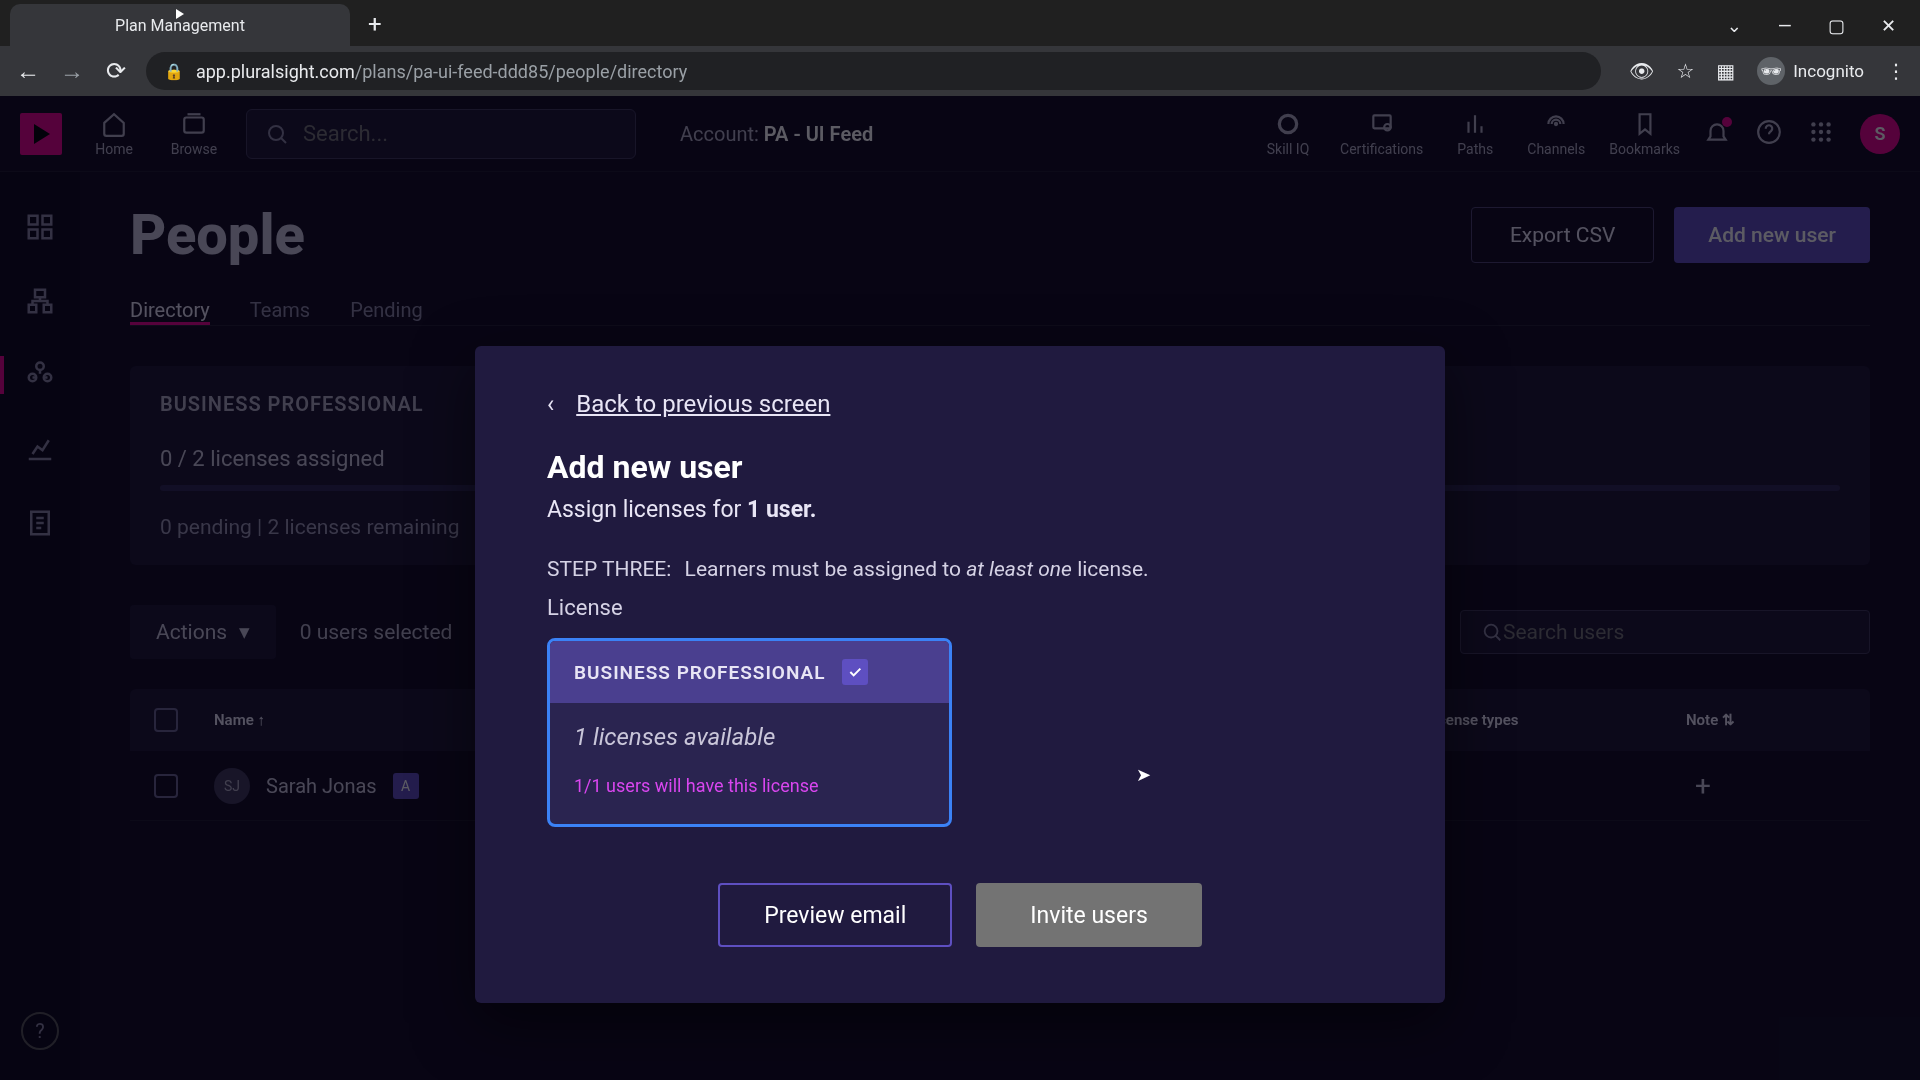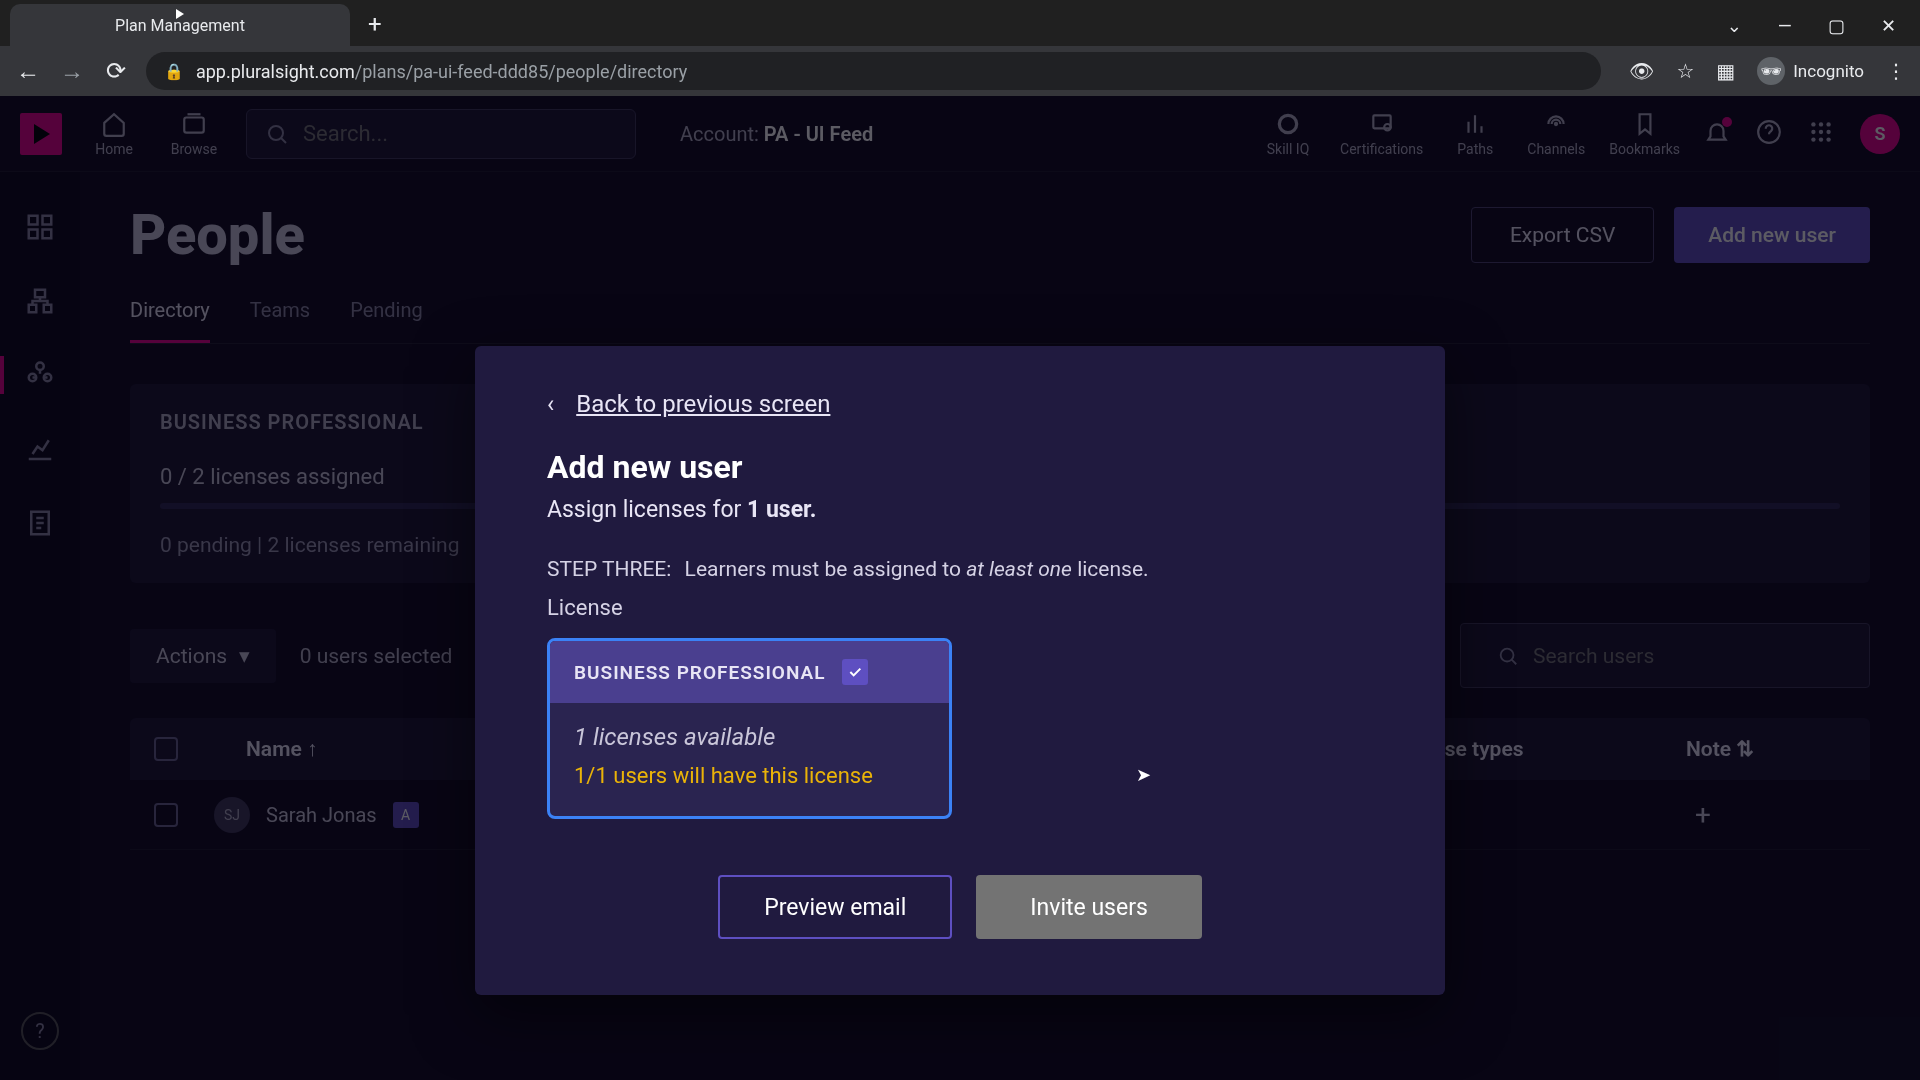--- a/index.html
+++ b/index.html
@@ -57,37 +57,37 @@
 
 
 .main { position: absolute; left: 80px; top: 76px; right: 0; padding: 30px 50px; }
 .page-header { display: flex; align-items: center; gap: 20px; }
 .page-title { font-size: 56px; font-weight: 800; color: #c9c6d9; }
 .hdr-spacer { flex: 1; }
 .btn-outline { height: 56px; padding: 0 38px; border: 1px solid #4a4470; background: transparent; color: #e8e5f5; font-size: 21px; border-radius: 4px; cursor: pointer; }
 .btn-primary { height: 56px; padding: 0 34px; background: #5e4fc1; color: #fff; font-size: 21px; border-radius: 4px; border: none; cursor: pointer; font-weight: 500; }
 
 .tabs { display: flex; gap: 40px; margin-top: 30px; border-bottom: 1px solid rgba(255,255,255,0.08); }
-.tab-item { padding-bottom: 18px; color: #8b87a3; font-size: 20px; cursor: pointer; }
+.tab-item { color: #8b87a3; font-size: 20px; cursor: pointer; }
 .tab-item.active { color: #e8e5f5; border-bottom: 3px solid #ec008c; }
 
 .license-card { margin-top: 40px; background: #1a1530; border-radius: 6px; padding: 26px 30px; width: 100%; }
 .lc-title { font-size: 20px; color: #b3b0c4; letter-spacing: 1px; font-weight: 600; }
 .lc-stat { margin-top: 30px; font-size: 22px; color: #c9c6d9; }
 .lc-bar { margin-top: 14px; height: 6px; background: #2d2750; border-radius: 3px; }
 .lc-meta { margin-top: 24px; font-size: 21px; color: #9b97b3; }
 
 .toolbar { margin-top: 40px; display: flex; align-items: center; gap: 24px; }
 .actions-btn { height: 54px; padding: 0 26px; background: #1a1530; border: none; color: #c9c6d9; font-size: 21px; border-radius: 4px; display: flex; align-items: center; gap: 12px; cursor: pointer; }
 .selected-text { color: #b3b0c4; font-size: 21px; }
-.search-users { margin-left: auto; width: 410px; height: 65px; background: #1a1530; border: 1px solid #3d3758; border-radius: 4px; display: flex; align-items: center; padding: 0 36px; gap: 14px; color: #8b87a3; font-size: 21px; }
+.search-users { margin-left: auto; width: 410px; height: 44px; background: #1a1530; border: 1px solid #3d3758; border-radius: 4px; display: flex; align-items: center; padding: 0 20px; color: #8b87a3; font-size: 21px; }
 
 .table { margin-top: 30px; }
 .thead { display: flex; align-items: center; background: #1a1530; height: 62px; padding: 0 24px; border-radius: 6px 6px 0 0; }
-.th { color: #e8e5f5; font-size: 21px; font-weight: 600; margin-left: 32px; }
+.th { color: #e8e5f5; font-size: 15px; font-weight: 600; }
 .checkbox { width: 24px; height: 24px; border: 2px solid #6b6590; border-radius: 4px; cursor: pointer; }
 .col-check { width: 60px; }
 .col-name { width: 400px; }
 .col-email { flex: 1; }
 .col-license { width: 260px; }
 .col-note { width: 160px; }
 .trow { display: flex; align-items: center; height: 70px; padding: 0 24px; border-bottom: 1px solid rgba(255,255,255,0.05); }
 .td { color: #c9c6d9; font-size: 20px; }
 .user-cell { display: flex; align-items: center; gap: 16px; }
 .user-avatar { width: 36px; height: 36px; background: #3d3758; border-radius: 50%; display: flex; align-items: center; justify-content: center; color: #b3b0c4; font-size: 14px; }
@@ -107,21 +107,21 @@
 .step-text { margin-top: 34px; font-size: 21px; color: #d5d2e5; }
 .step-text .step-label { font-weight: 400; margin-right: 8px; }
 .step-text em { font-style: italic; }
 .field-label { margin-top: 14px; font-size: 22px; color: #d5d2e5; }
 .license-option { margin-top: 18px; width: 405px; border: 3px solid #3b82f6; border-radius: 8px; background: #2a2450; overflow: hidden; cursor: pointer; }
 .lo-header { background: #4a3f8f; padding: 18px 24px; display: flex; align-items: center; gap: 16px; }
 .lo-title { color: #e8e5f5; font-size: 19px; font-weight: 600; letter-spacing: 1px; }
 .check-badge { width: 26px; height: 26px; background: #5e4fc1; border-radius: 3px; display: flex; align-items: center; justify-content: center; color: #fff; }
 .lo-body { padding: 20px 24px 28px; }
 .lo-avail { color: #c9c6d9; font-size: 24px; font-style: italic; }
-.lo-assigned { margin-top: 12px; color: #eab308; font-size: 22px; }
+.lo-assigned { margin-top: 24px; color: #d946ef; font-size: 18px; }
 .modal-actions { margin-top: 56px; display: flex; gap: 24px; justify-content: center; }
 .btn-preview { height: 64px; padding: 0 44px; border: 2px solid #5e4fc1; background: transparent; color: #fff; font-size: 23px; border-radius: 4px; cursor: pointer; }
 .btn-invite { height: 64px; padding: 0 54px; background: #737373; color: #fff; font-size: 23px; font-weight: 400; border-radius: 4px; border: none; cursor: pointer; }
 
 .cursor-ptr { position: absolute; left: 1136px; top: 668px; font-size: 18px; color: #fff; pointer-events: none; }
 </style>
 </head>
 <body>
 
 <div class="browser-chrome">

